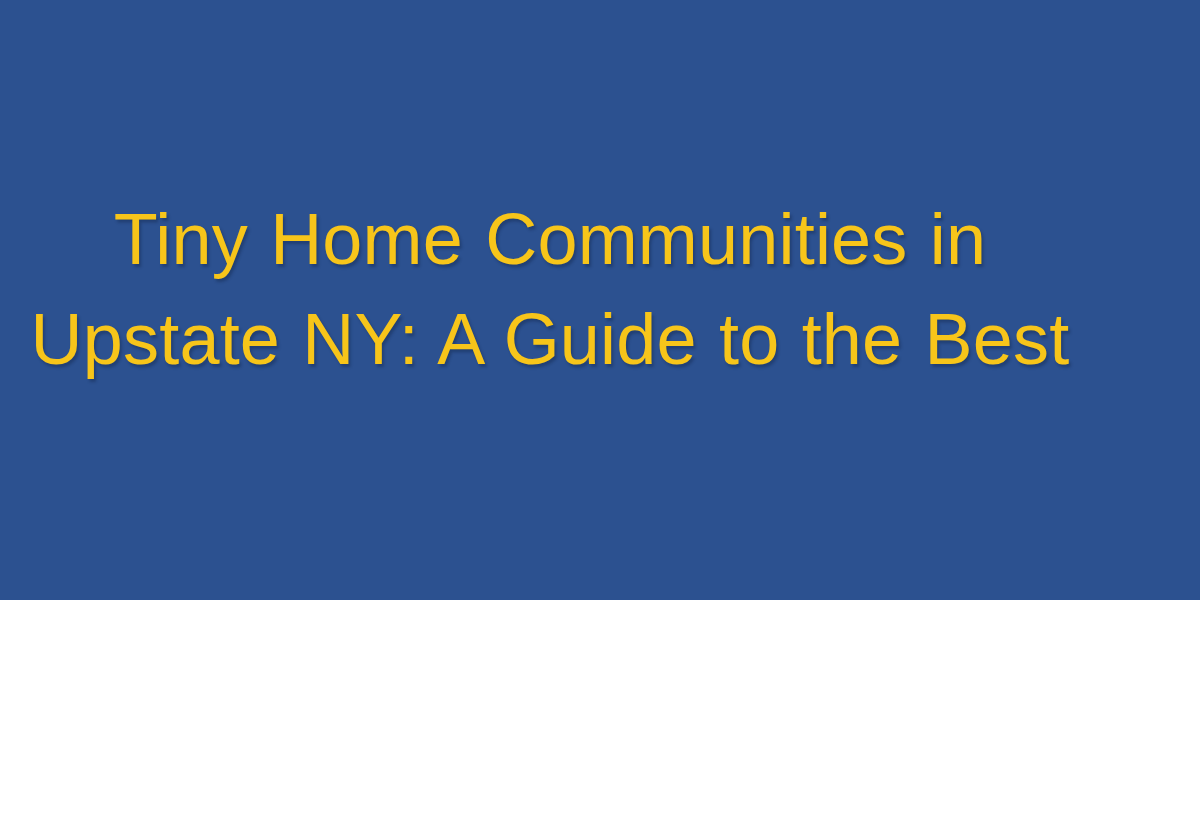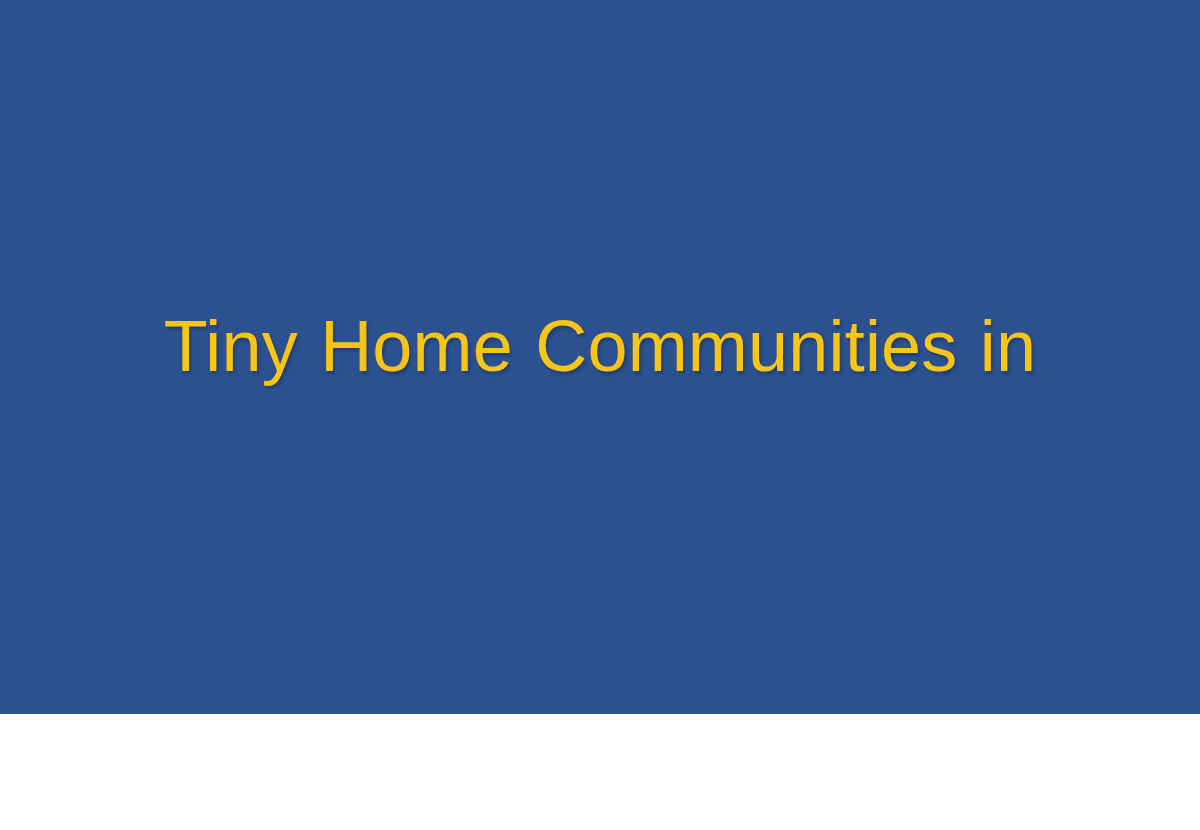--- a/index.html
+++ b/index.html
@@ -13,25 +13,24 @@
     height: 830px;
     overflow: hidden;
     font-family: "Liberation Sans", sans-serif;
   }
 
   
   .banner {
     position: relative;
     box-sizing: border-box;
     width: 1200px;
-    height: 714px;
+    height: 600px;
     background-color: #2c5190;
     display: flex;
     align-items: center;
-    justify-content: center;
   }
 
   
   .title-block {
     width: 1100px;
     padding: 0 20px;
     box-sizing: border-box;
     text-align: center;
     
     transform: translateY(-11px);
@@ -56,16 +55,17 @@
 </style>
 </head>
 <body>
 
 <div class="banner" style="background-color: rgb(44, 81, 144);">
 
   <div class="title-block">
 
     <h1 class="title-heading" style="color: rgb(247, 197, 26);">
       <span class="title-line">Tiny Home Communities in</span>
+      <span class="title-line">Upstate NY: A Guide to the Best</span>
     </h1>
 
   </div>
 </div>
 
 </body></html>

